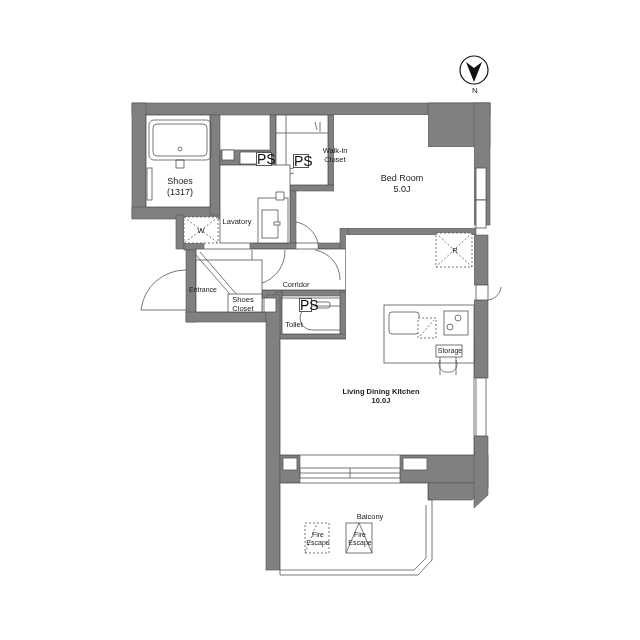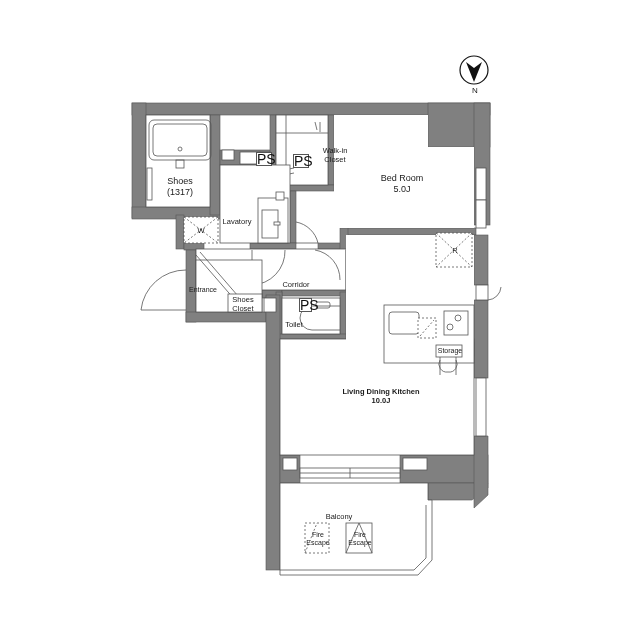--- a/index.html
+++ b/index.html
@@ -181,21 +181,21 @@
 <div class="lbl small" style="left:237px;top:217px;">Lavatory</div>
 <div class="lbl small" style="left:201px;top:226px;">W</div>
 <div class="lbl small" style="left:296px;top:280px;">Corridor</div>
 <div class="lbl tiny" style="left:203px;top:286px;">Entrance</div>
 <div class="lbl small" style="left:243px;top:295px;">Shoes
 Closet</div>
 <div class="lbl small" style="left:294px;top:320px;">Toilet</div>
 <div class="lbl small" style="left:455px;top:246px;">R</div>
 <div class="lbl tiny" style="left:450px;top:347px;">Storage</div>
 <div class="lbl small" style="left:381px;top:387px;font-weight:bold;"><span>Living Dining Kitchen</span><br><span>10.0J</span></div>
-<div class="lbl small" style="left:339px;top:512px;text-align:center;">Balcony</div>
+<div class="lbl small" style="left:370px;top:512px;text-align:center;">Balcony</div>
 <div class="lbl tiny" style="left:318px;top:531px;">Fire
 Escape</div>
 <div class="lbl tiny" style="left:360px;top:531px;">Fire
 Escape</div>
 
 <div class="ps" style="left:220px;top:152px;">PS</div>
 <div class="ps" style="left:257px;top:154px;">PS</div>
 <div class="ps" style="left:263px;top:298px;width:11px;">PS</div>
 
 </body></html>

